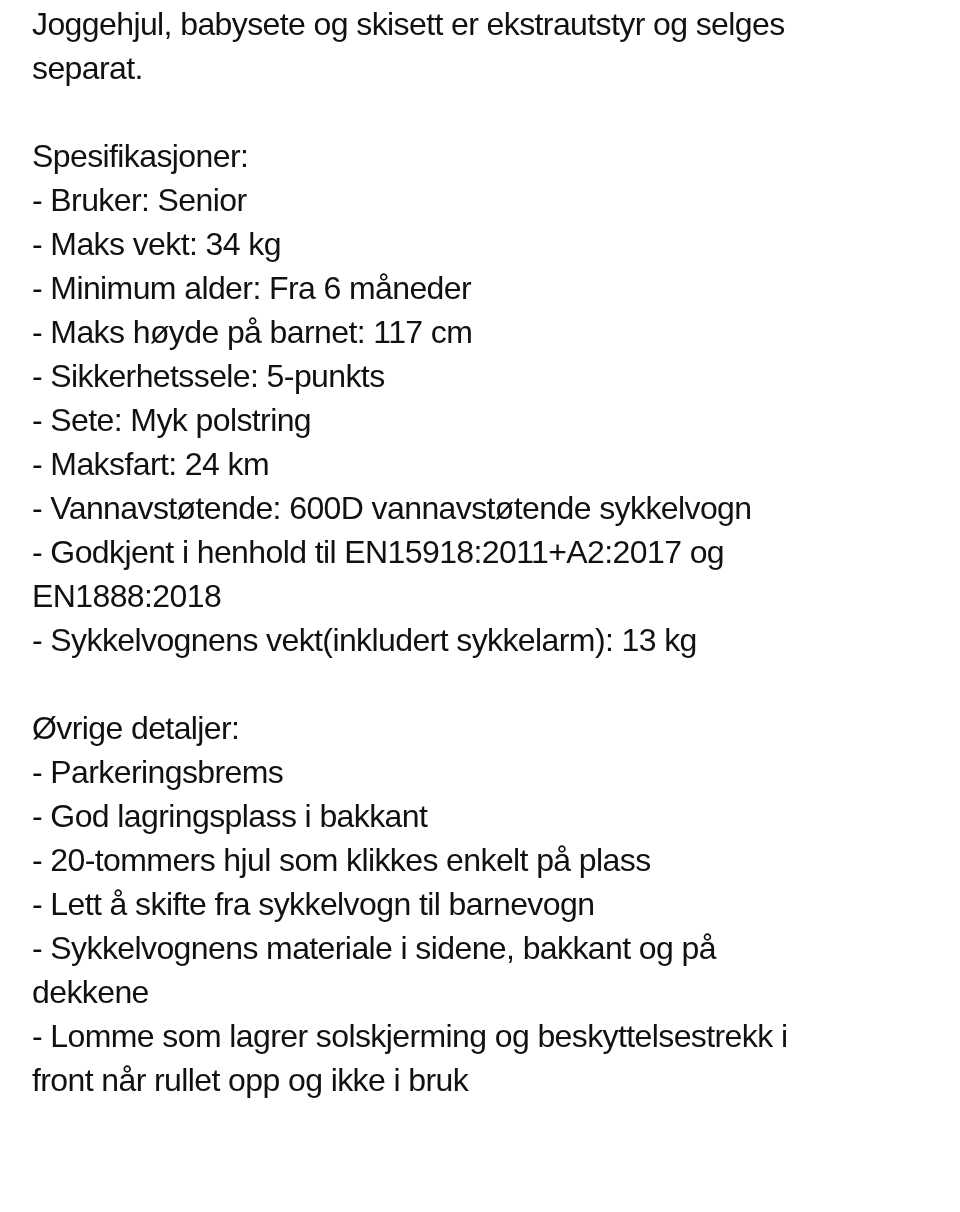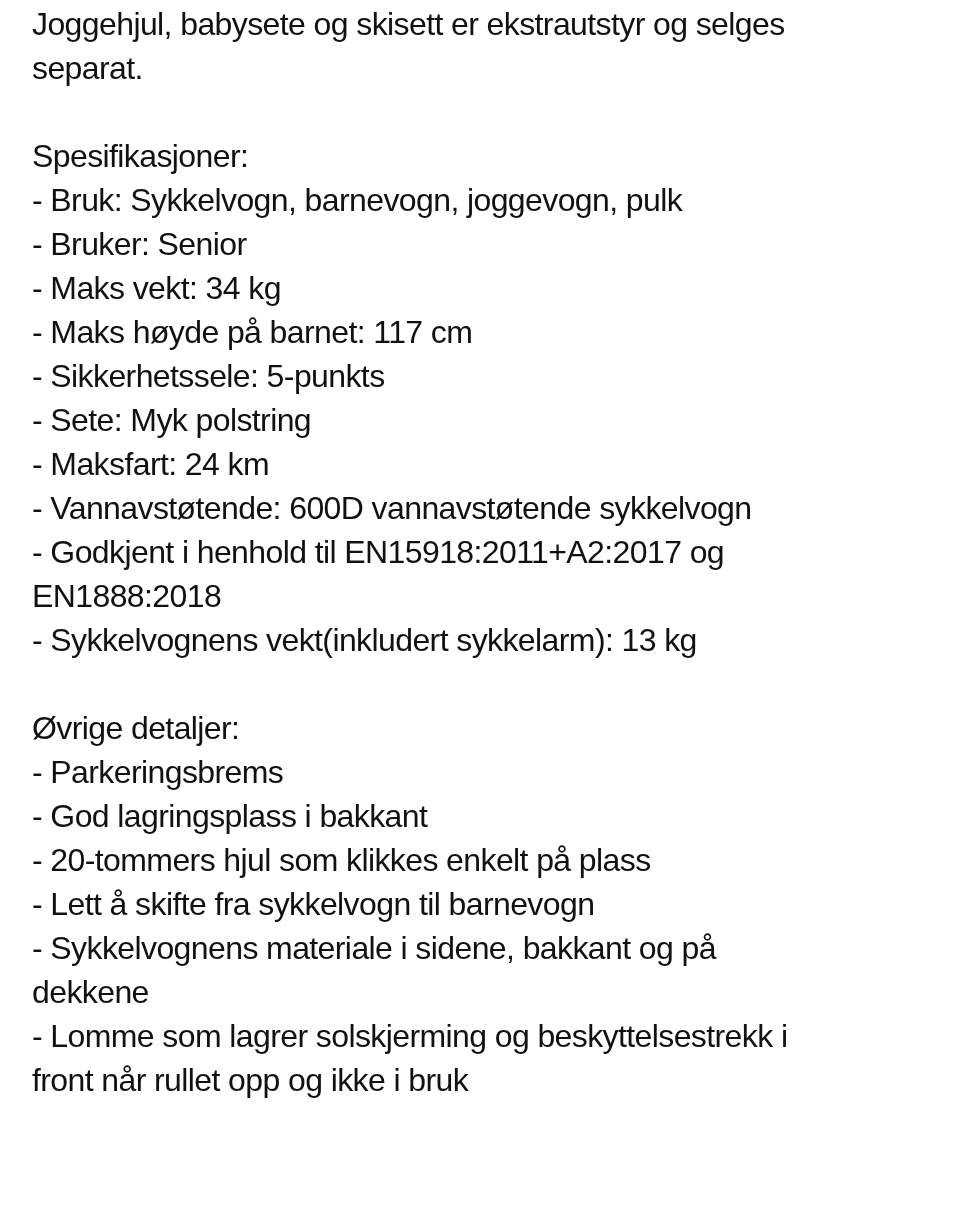--- a/index.html
+++ b/index.html
@@ -36,23 +36,23 @@
 <body>
 
 <div class="page">
   <div class="para" id="intro">
       <div class="text-line">Joggehjul, babysete og skisett er ekstrautstyr og selges</div>
       <div class="text-line">separat.</div>
     </div>
   <div id="sections">
       <div class="para">
         <div class="text-line">Spesifikasjoner:</div>
-        <div class="text-line">- Bruk: Sykkelvogn, barnevogn, joggevogn, pulk</div>
         <div class="text-line">- Bruker: Senior</div>
         <div class="text-line">- Maks vekt: 34 kg</div>
+        <div class="text-line">- Minimum alder: Fra 6 måneder</div>
         <div class="text-line">- Maks høyde på barnet: 117 cm</div>
         <div class="text-line">- Sikkerhetssele: 5-punkts</div>
         <div class="text-line">- Sete: Myk polstring</div>
         <div class="text-line">- Maksfart: 24 km</div>
         <div class="text-line">- Vannavstøtende: 600D vannavstøtende sykkelvogn</div>
         <div class="text-line">- Godkjent i henhold til EN15918:2011+A2:2017 og</div>
         <div class="text-line">EN1888:2018</div>
         <div class="text-line">- Sykkelvognens vekt(inkludert sykkelarm): 13 kg</div>
       </div>
       <div class="para">

